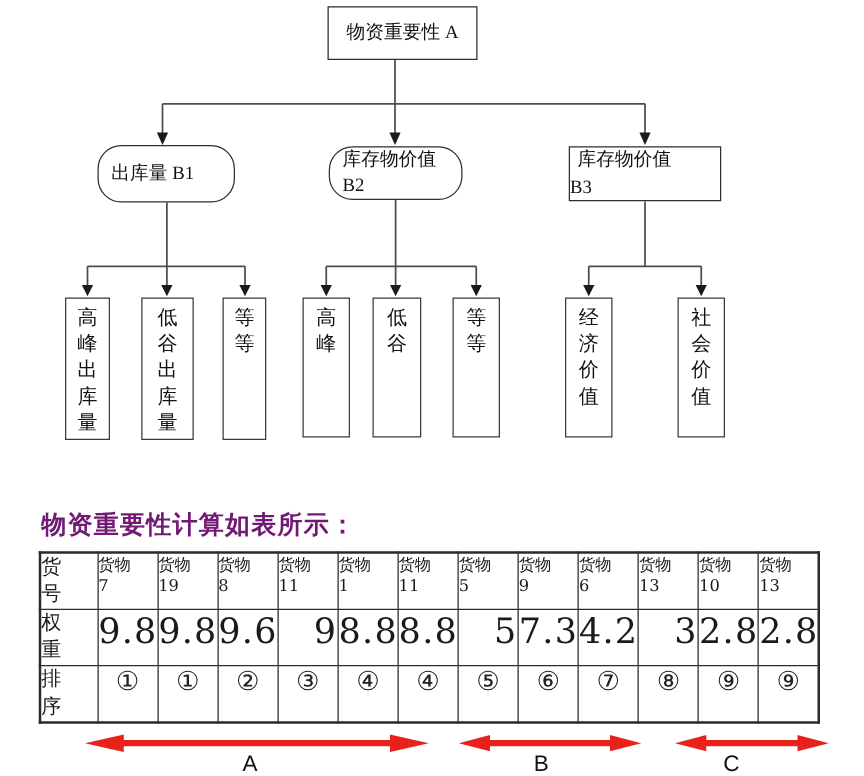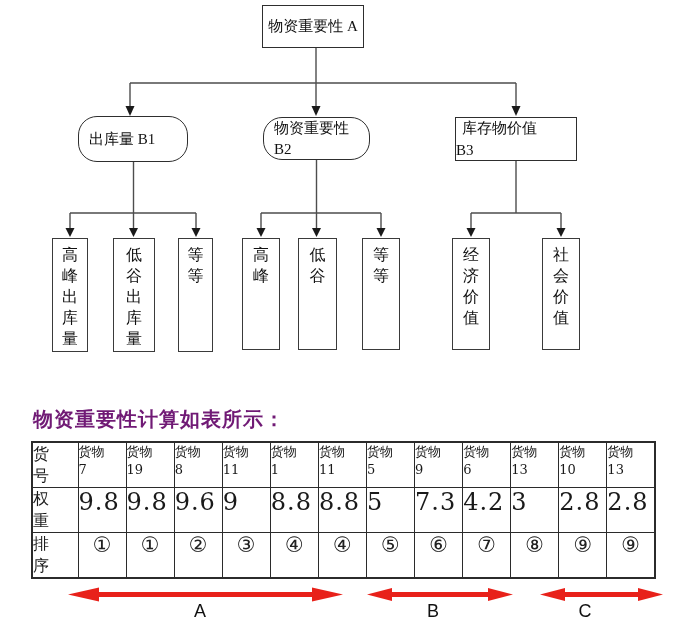--- a/index.html
+++ b/index.html
@@ -37,21 +37,21 @@
   th.rowhead{
     width:46px;text-align:left;padding:2px 2px 2px 7px;font-size:16px;
     line-height:1.38;white-space:pre-line;
   }
   tr.r-item{height:45px;}
   tr.r-weight{height:43px;}
   tr.r-rank{height:40px;}
   td.goods{padding:2px 2px 2px 6px;font-size:13px;line-height:1.4;}
   td.goods .gnum{font-family:"DejaVu Serif",serif;}
   td.weight{
-    text-align:left;vertical-align:middle;font-size:24px;
+    text-align:right;vertical-align:middle;font-size:28px;
     font-family:"DejaVu Serif",serif;letter-spacing:1px;
   }
   td.rank{
     text-align:center;vertical-align:middle;font-size:21px;
     font-family:"DejaVu Sans",sans-serif;color:#222;
   }
   
   .grp-label{
     position:absolute;top:601px;width:30px;text-align:center;font-size:18px;
     font-family:"Liberation Sans","DejaVu Sans",sans-serif;color:#111;
@@ -89,29 +89,29 @@
       <polygon points="129,228 138,228 133.5,237"></polygon>
       <polygon points="191.5,228 200.5,228 196,237"></polygon>
       <polygon points="256.5,228 265.5,228 261,237"></polygon>
       <polygon points="312,228 321,228 316.5,237"></polygon>
       <polygon points="376.5,228 385.5,228 381,237"></polygon>
       <polygon points="466.5,228 475.5,228 471,237"></polygon>
       <polygon points="556.5,228 565.5,228 561,237"></polygon>
     </g>
   </svg>
 
-  <div class="node node-center" style="left:262px;top:5px;width:102px;height:43px;">
+  <div class="node node-center" style="left:262px;top:5px;width:120px;height:43px;">
     <span>物资重要性 A</span>
   </div>
 
   <div class="node node-left" style="left:78px;top:116px;width:110px;height:46px;">
     <span>出库量 B1</span>
   </div>
   <div class="node node-left" style="left:263px;top:117px;width:107px;height:43px;">
-    <span>物资重要性 B2</span>
+    <span>库存物价值 B2</span>
   </div>
   <div class="node" style="left:455px;top:117px;width:122px;height:44px;">
     <span class="node-wrap">库存物价值
 B3</span>
   </div>
 
   <div class="node leaf" style="left:52px;top:238px;width:36px;height:114px;">高
 峰
 出
 库

